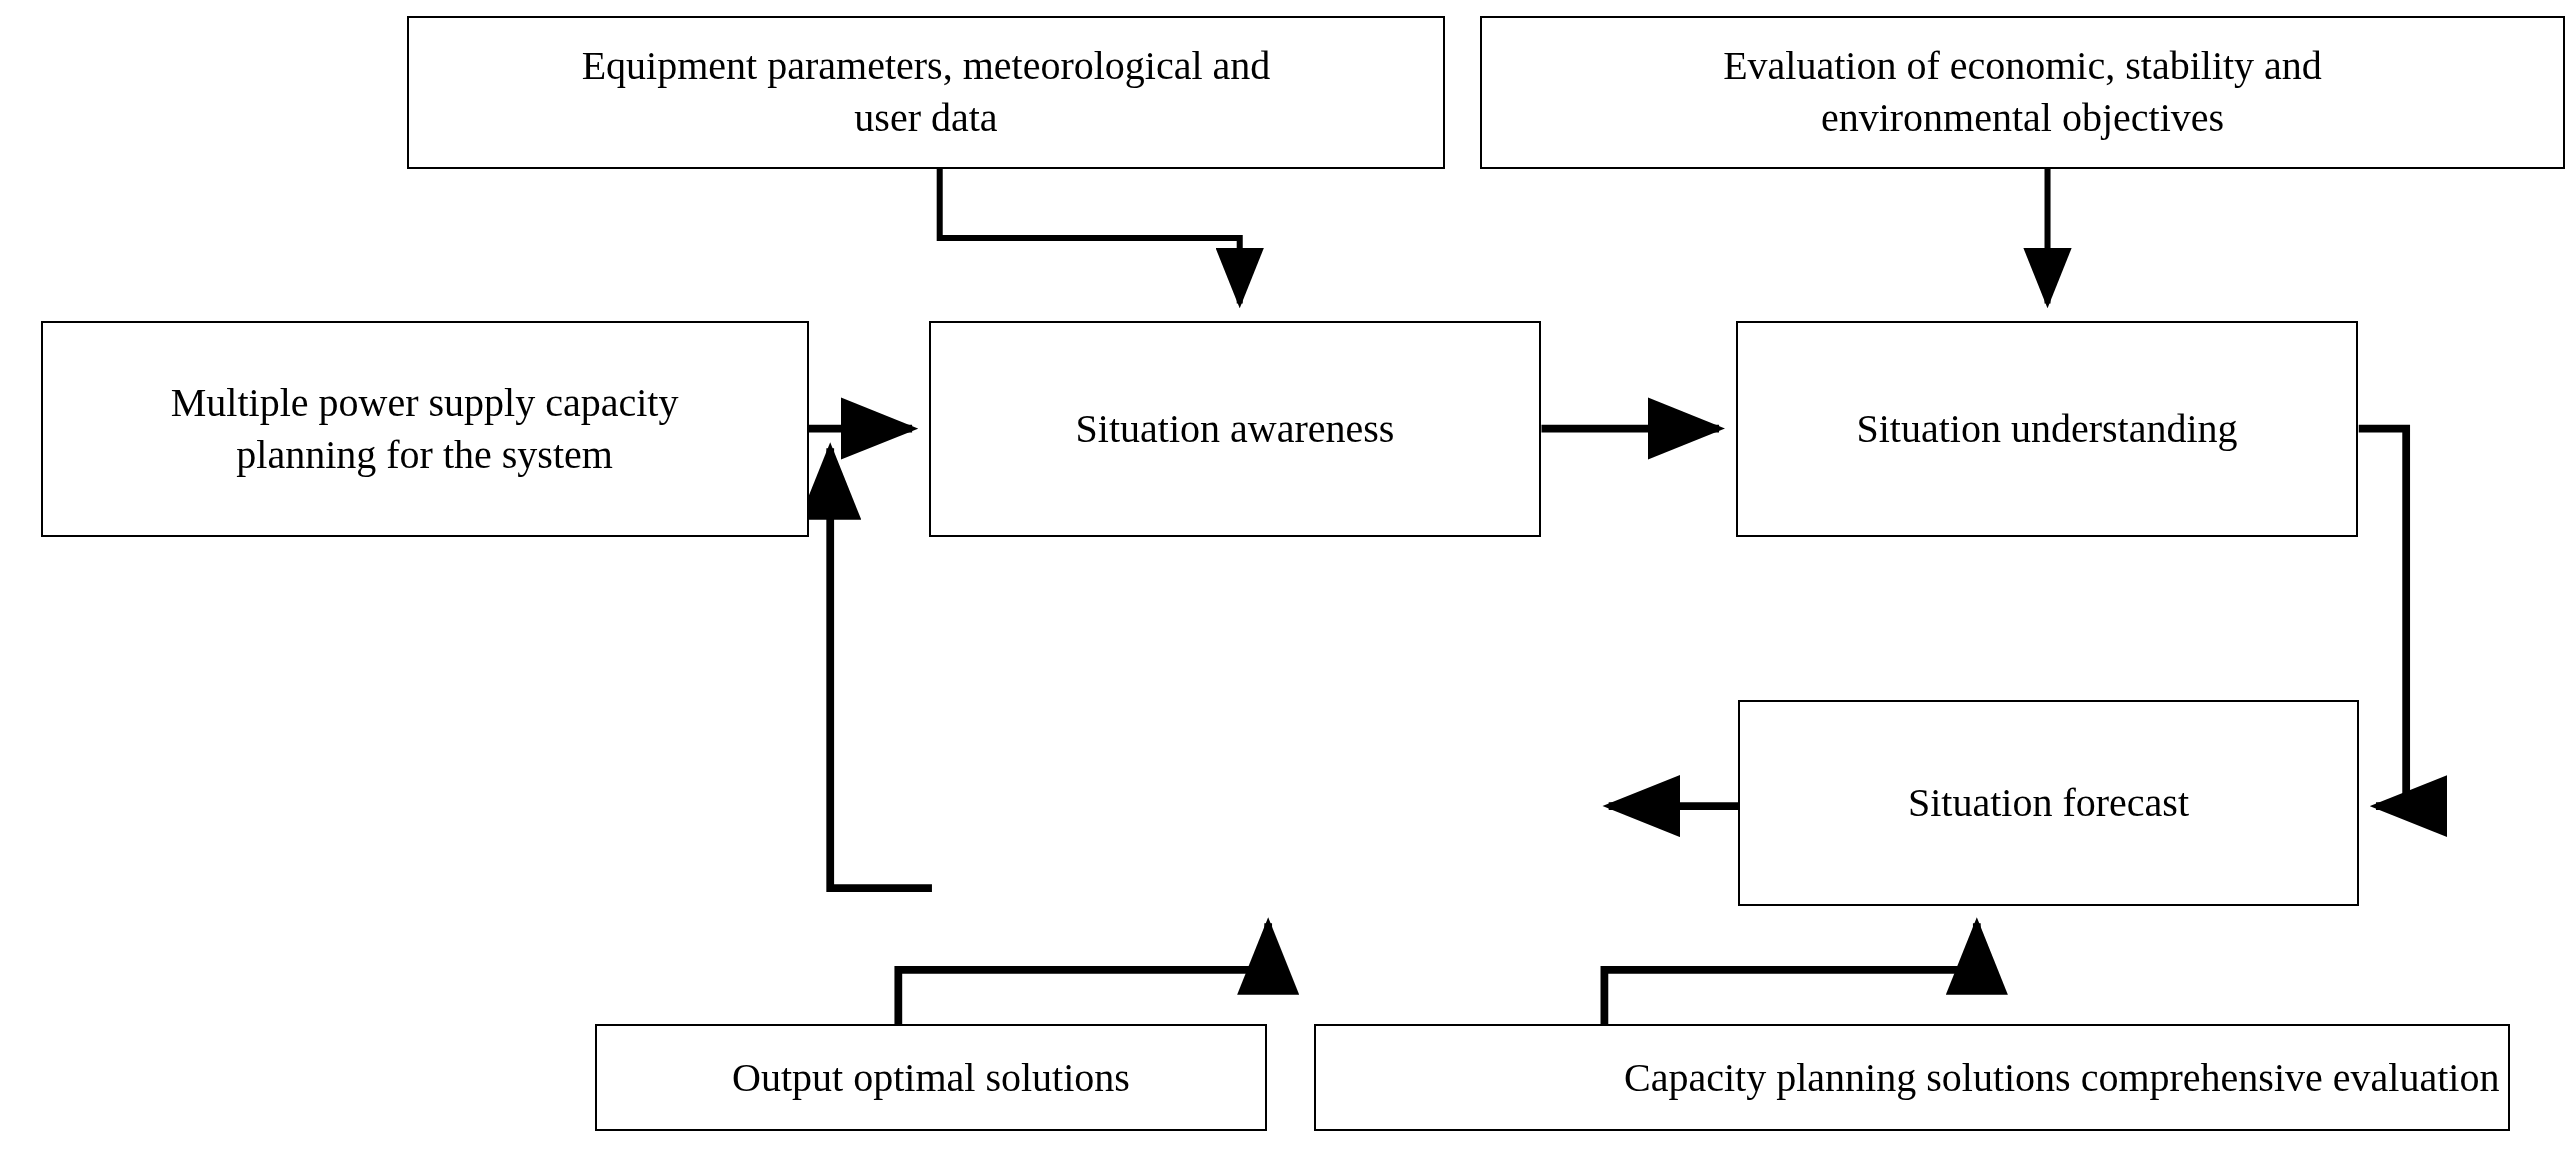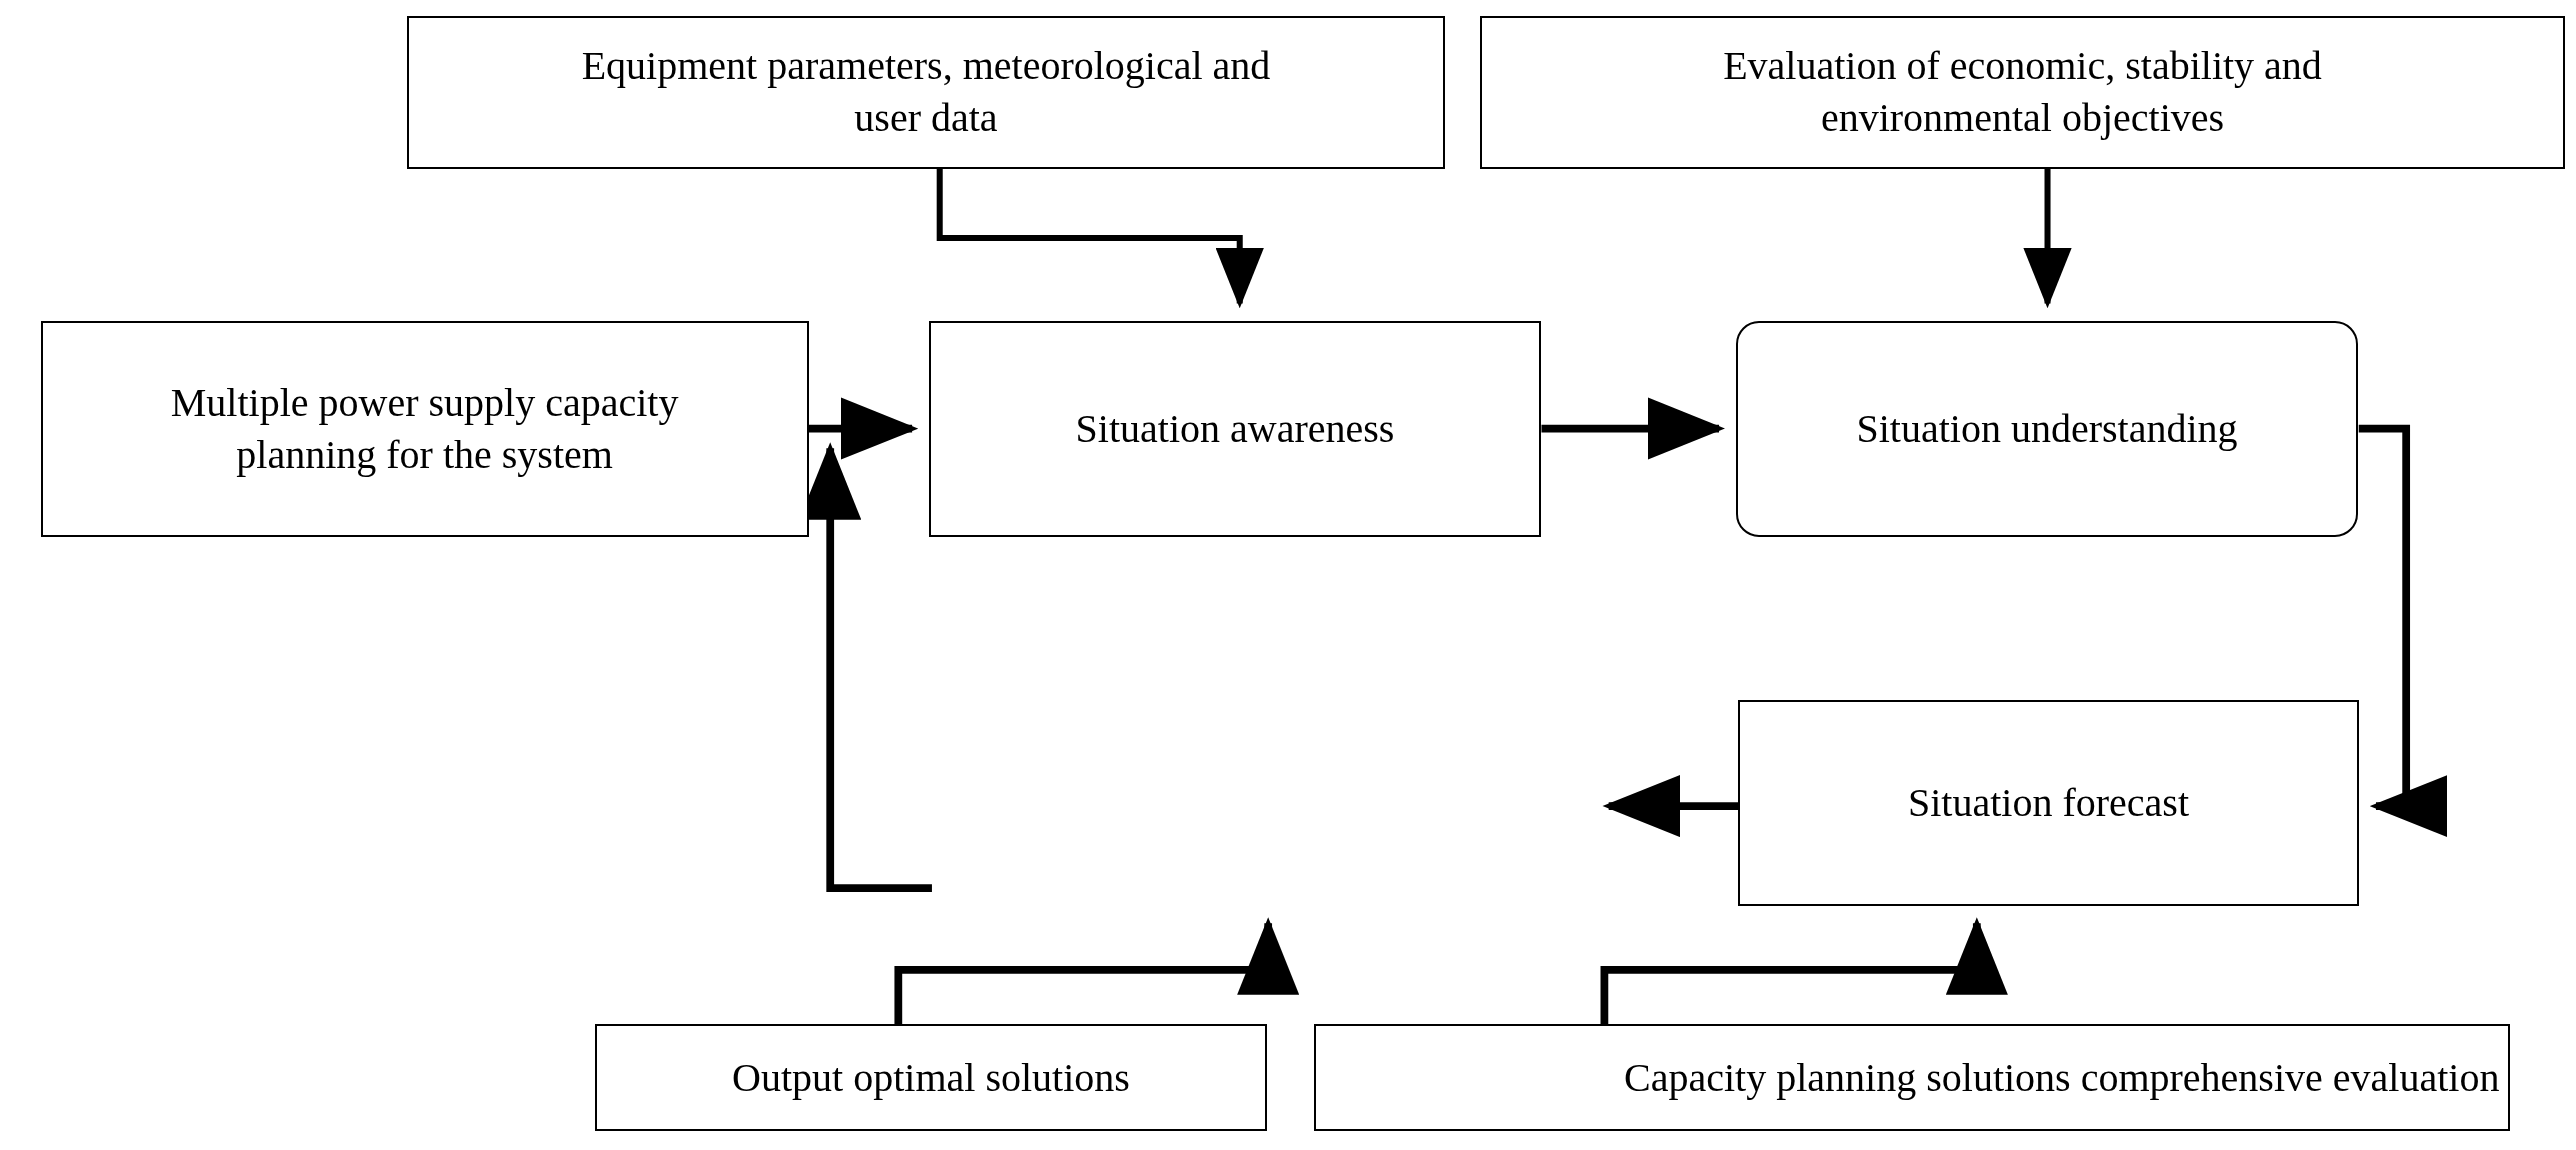--- a/index.html
+++ b/index.html
@@ -104,21 +104,21 @@
 
   <div class="node" style="left:8.6px; top:321px; width:768px; height:216px;margin-left:32px;">
     <span class="label">Multiple power supply capacity
 planning for the system</span>
   </div>
 
   <div class="node" style="left:929px; top:321px; width:612px; height:216px;justify-content:center;">
     <span class="label">Situation awareness</span>
   </div>
 
-  <div class="node" style="left:1736px; top:321px; width:622px; height:216px;border-radius:23px;">
+  <div class="node" style="left:1736px; top:321px; width:622px; height:216px;">
     <span class="label">Situation understanding</span>
   </div>
 
 
   <div class="node" style="left:1738px; top:700px; width:621px; height:206px;">
     <span class="label">Situation forecast</span>
   </div>
 
   <div class="node" style="left:595px; top:1024px; width:672px; height:107px;">
     <span class="label">Output optimal solutions</span>

